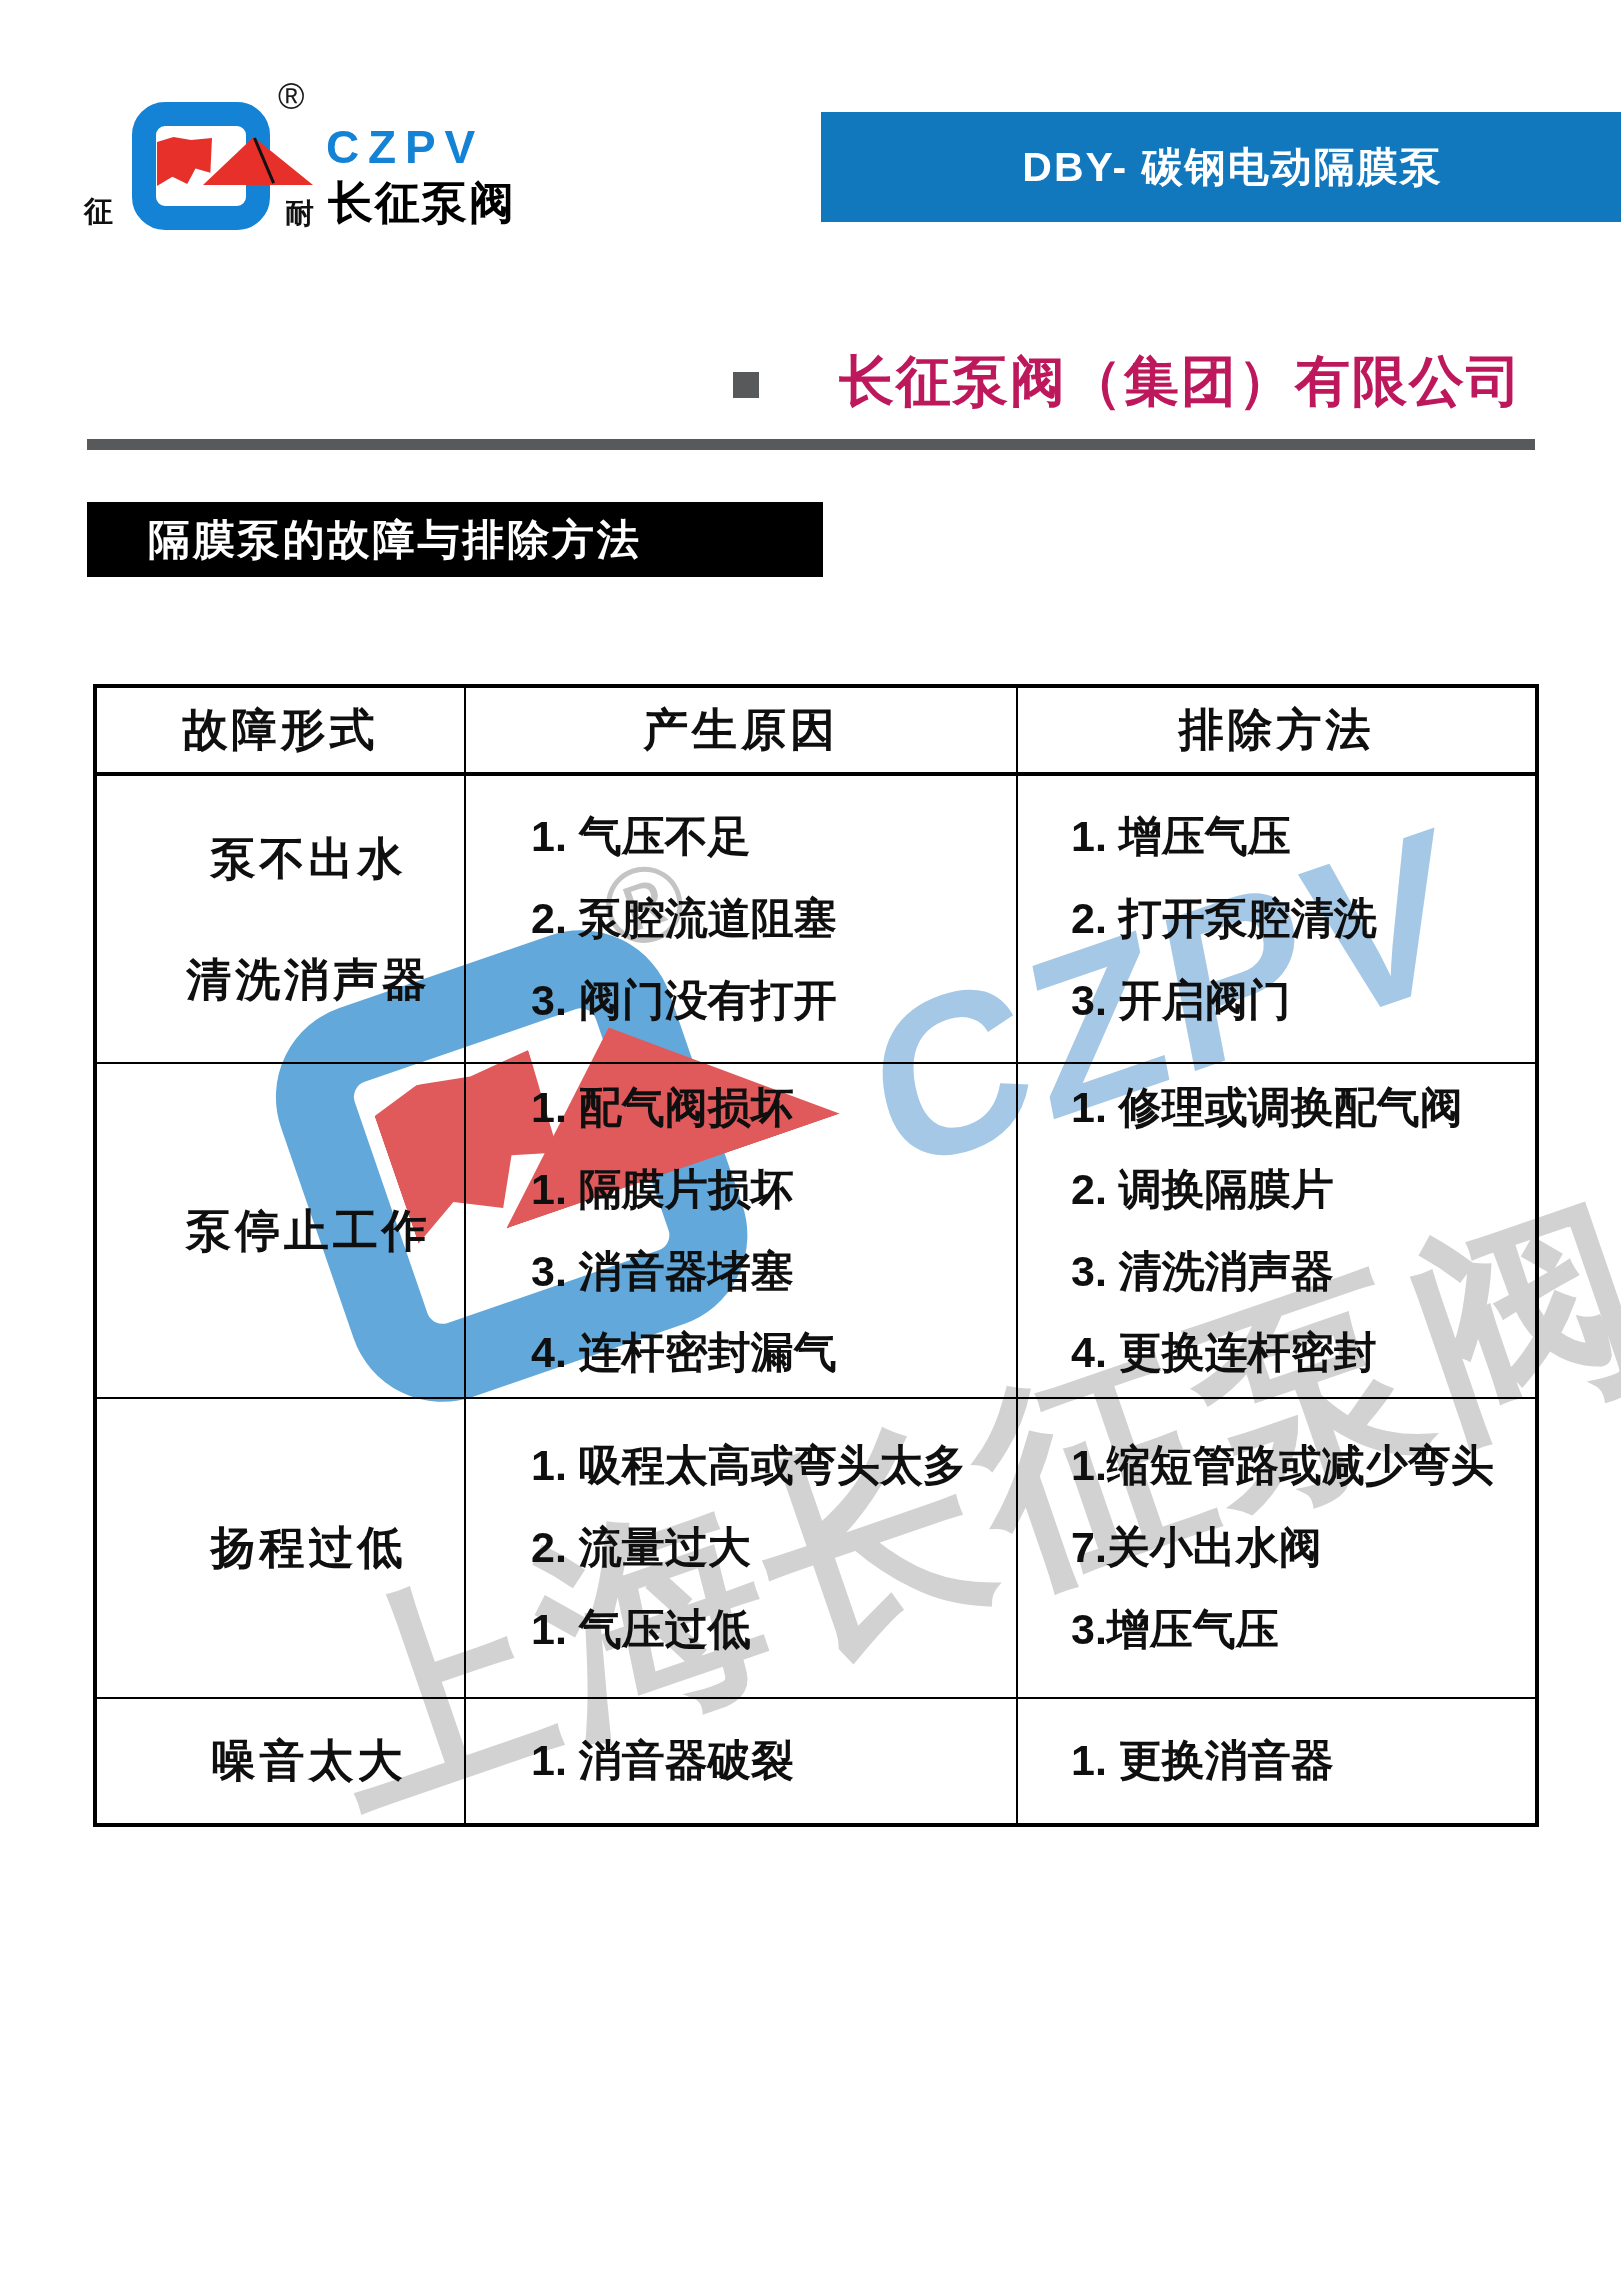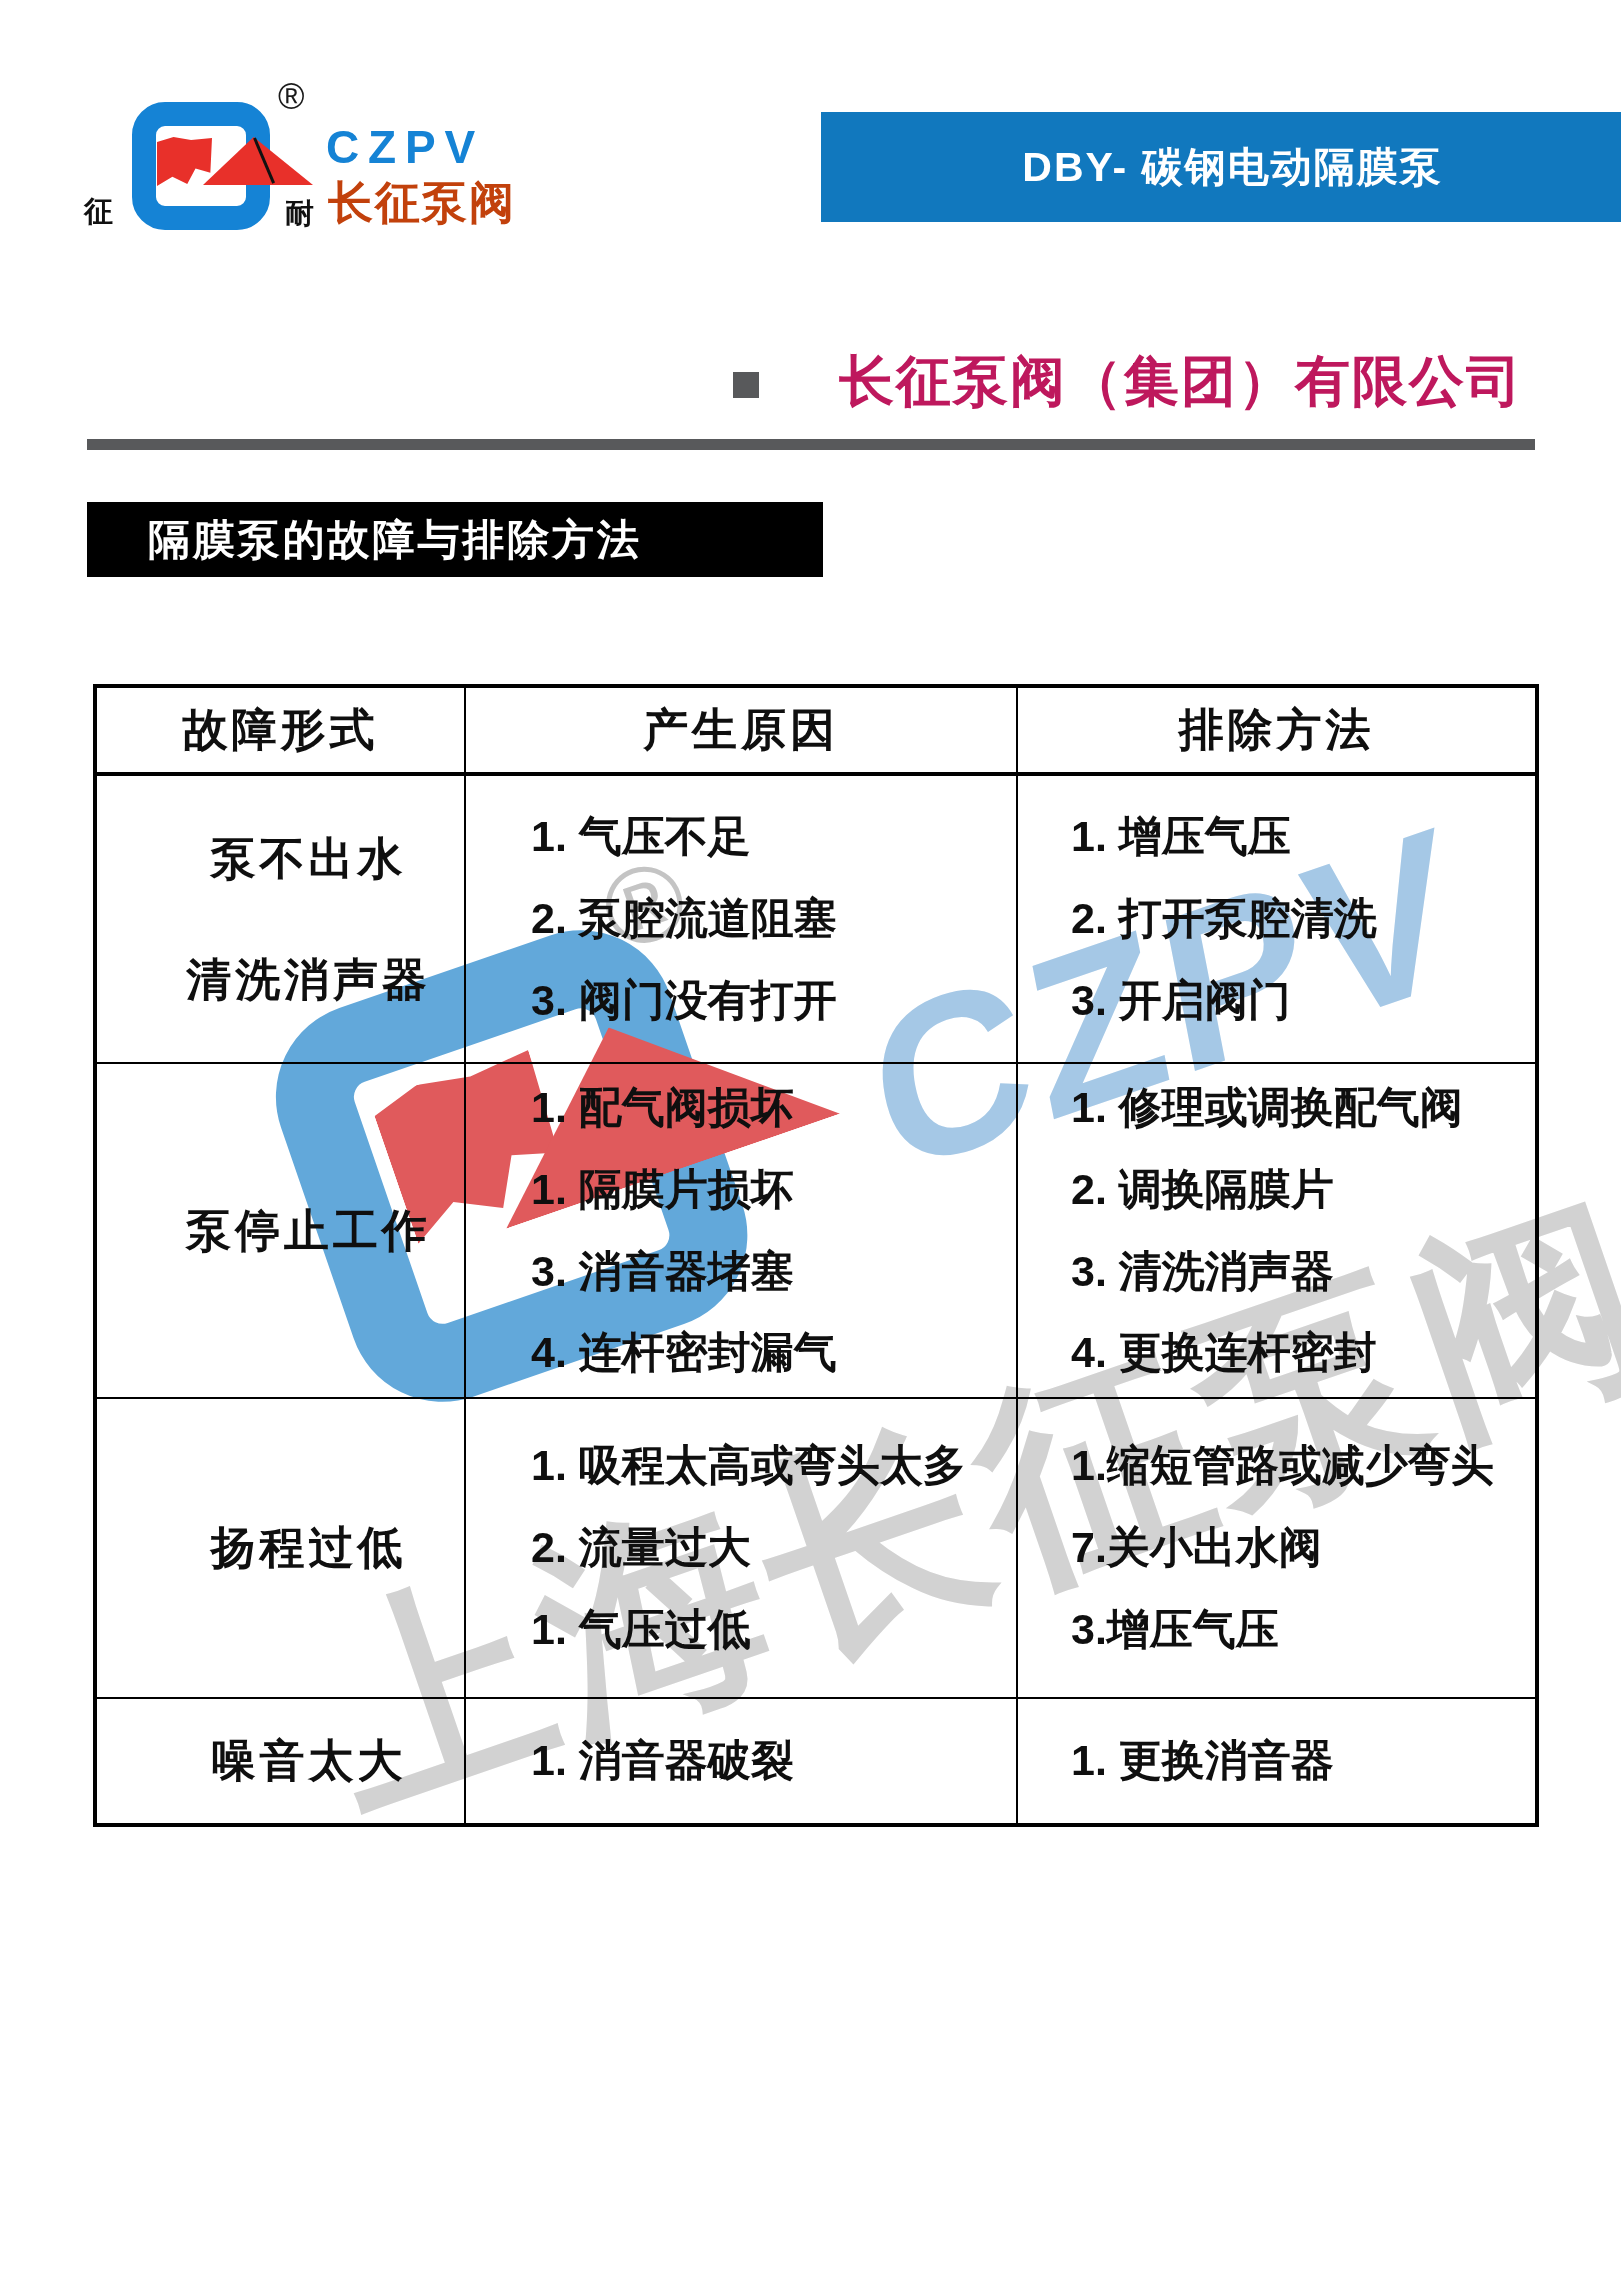--- a/index.html
+++ b/index.html
@@ -19,21 +19,21 @@
     clip-path:polygon(46% 0, 100% 100%, 0 100%); }
   .logo-tri-line { left:253px; top:138px; width:2.9px; height:49px; background:#111;
     transform-origin:top center; transform:rotate(-23deg); z-index:6; }
   .logo-reg { left:278px; top:76px; font-size:36px; color:#1a1a1a; z-index:5; }
   .logo-seal { font-size:29px; font-weight:bold; color:#111; z-index:6; }
   .logo-seal-left { left:84px; top:192px; }
   .logo-seal-right { left:285px; top:194px; }
   .logo-czpv { left:326px; top:120px; font-size:46px; font-weight:bold;
     color:#1583d5; letter-spacing:8.8px; z-index:5; }
   .logo-name { left:328px; top:173px; font-size:45px; font-weight:bold;
-    color:#c2410c; letter-spacing:2px; z-index:5; }
+    color:#000000; letter-spacing:2px; z-index:5; }
 
   
   .banner { left:821px; top:112px; width:823px; height:110px; background:#1178be;
     display:flex; align-items:center; justify-content:center; z-index:4; }
   .banner-text { color:#ffffff; font-size:41px; font-weight:600; letter-spacing:2px; }
 
   
   .company-bullet { left:733px; top:372px; width:25.5px; height:25.5px; background:#58595b; z-index:4; }
   .company-title { left:839px; top:345px; font-size:55px; font-weight:bold;
     color:#be185d; letter-spacing:2px; white-space:nowrap; z-index:4;text-align:right; }

